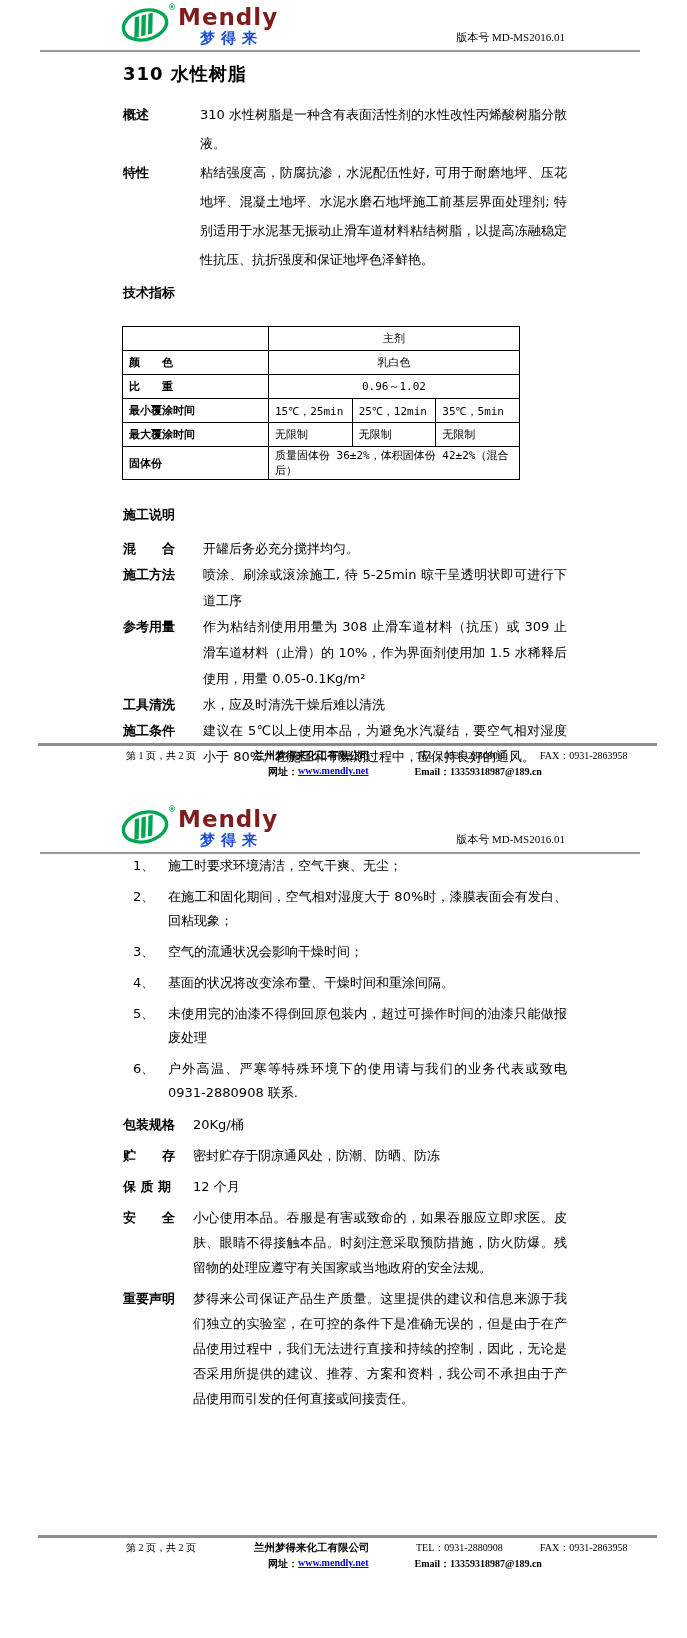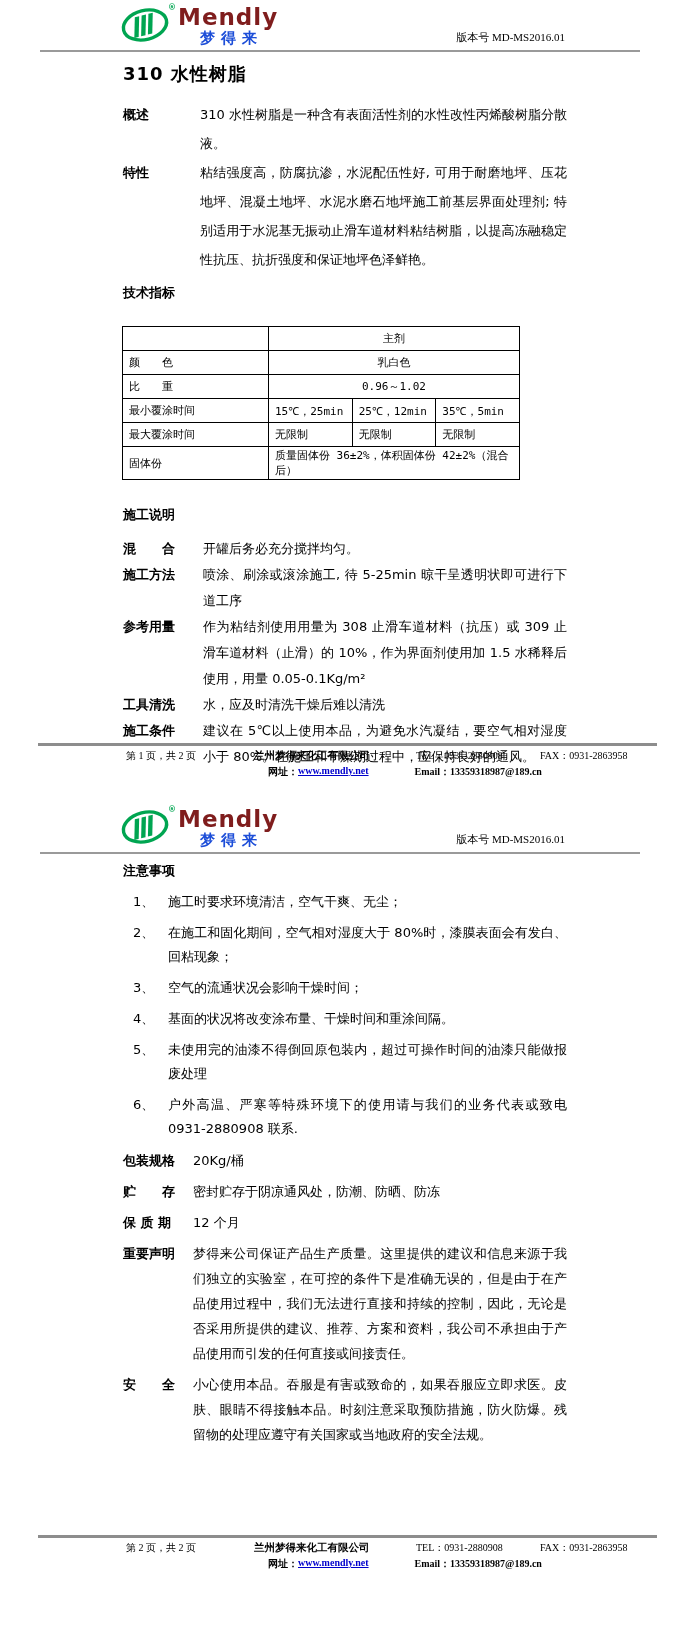--- a/index.html
+++ b/index.html
@@ -47,21 +47,21 @@
   .sec .txt { flex: 1; line-height: 29px; text-align: justify; margin-left: 40px; }
   .mt14 { margin-top: 14px; }
   .subhead { font-weight: bold; margin: 10px 0 0 123px; }
 
   table.spec {
     border-collapse: collapse; margin: 24px 0 0 122px;
     width: 398px; table-layout: fixed;
     font-family: "DejaVu Sans Mono", monospace; font-size: 11px;
   }
   table.spec td { border: 1px solid #000; height: 24px; padding: 1px 6px; }
-  table.spec td.c0 { width: 146px; font-family: "DejaVu Sans", sans-serif; font-weight: normal; }
+  table.spec td.c0 { width: 146px; font-family: "DejaVu Sans", sans-serif; font-weight: bold; }
   table.spec td.ctr { text-align: center; }
 
   .crow { display: flex; margin: 0 120px 0 123px; }
   .crow .lbl { flex: 0 0 80px; font-weight: bold; line-height: 26px; white-space: nowrap; }
   .crow .txt { flex: 1; line-height: 26px; text-align: justify; }
   .mt12 { margin-top: 12px; }
   .mt26 { margin-top: 26px; }
 
   
   .note { display: flex; margin: 0 120px 7px 133px; }
@@ -222,21 +222,20 @@
       </div>
       <div class="logo-text">
         <div class="brand">Mendly</div>
         <div class="brand-cn">梦得来</div>
       </div>
     </div>
     <div class="version">版本号 MD-MS2016.01</div>
   </div>
   <div class="hrule"></div>
 
-  <div class="notes-title">注意事项</div>
 
   <div class="note">
     <span class="num">1、</span>
     <div class="txt">施工时要求环境清洁，空气干爽、无尘；</div>
   </div>
   <div class="note">
     <span class="num">2、</span>
     <div class="txt">在施工和固化期间，空气相对湿度大于 80%时，漆膜表面会有发白、回粘现象；</div>
   </div>
   <div class="note">
@@ -260,28 +259,28 @@
     <span class="lbl">包装规格</span>
     <div class="txt">20Kg/桶</div>
   </div>
   <div class="frow">
     <span class="lbl">贮　　存</span>
     <div class="txt">密封贮存于阴凉通风处，防潮、防晒、防冻</div>
   </div>
   <div class="frow">
     <span class="lbl">保 质 期</span>
     <div class="txt">12 个月</div>
+  </div>
+  <div class="frow">
+    <span class="lbl">安　　全</span>
+    <div class="txt">小心使用本品。吞服是有害或致命的，如果吞服应立即求医。皮肤、眼睛不得接触本品。时刻注意采取预防措施，防火防爆。残留物的处理应遵守有关国家或当地政府的安全法规。</div>
   </div>
   <div class="frow mt12">
     <span class="lbl">重要声明</span>
     <div class="txt">梦得来公司保证产品生产质量。这里提供的建议和信息来源于我们独立的实验室，在可控的条件下是准确无误的，但是由于在产品使用过程中，我们无法进行直接和持续的控制，因此，无论是否采用所提供的建议、推荐、方案和资料，我公司不承担由于产品使用而引发的任何直接或间接责任。</div>
-  </div>
-  <div class="frow">
-    <span class="lbl">安　　全</span>
-    <div class="txt">小心使用本品。吞服是有害或致命的，如果吞服应立即求医。皮肤、眼睛不得接触本品。时刻注意采取预防措施，防火防爆。残留物的处理应遵守有关国家或当地政府的安全法规。</div>
   </div>
 
   <div class="pfooter">
     <div class="frule"></div>
     <div class="fline1">
       <span class="fpage">第 2 页，共 2 页</span>
       <span class="fcompany">兰州梦得来化工有限公司</span>
       <span class="ftel">TEL：0931-2880908</span>
       <span class="ffax">FAX：0931-2863958</span>
     </div>

